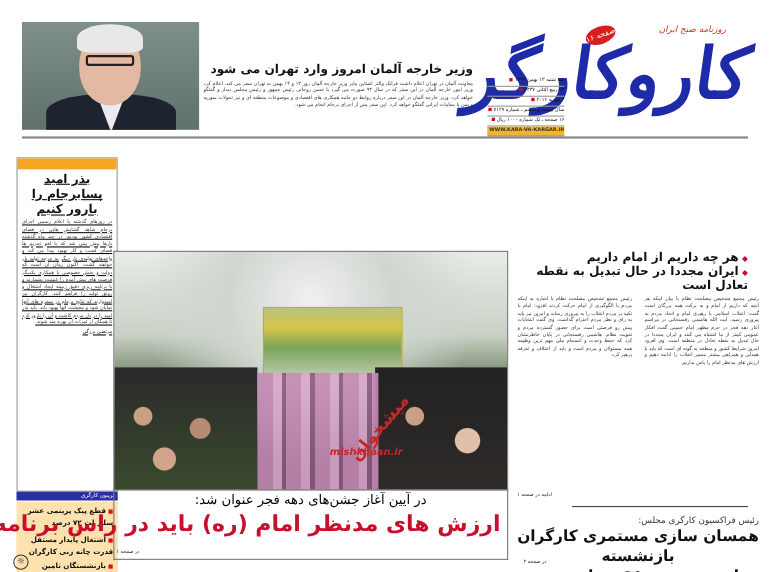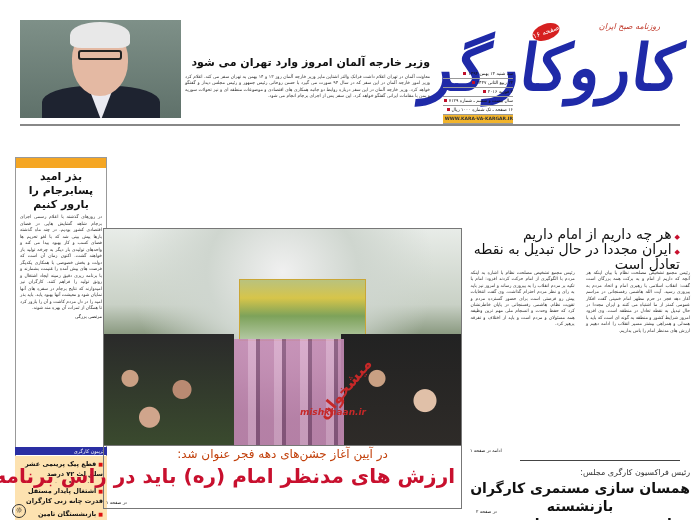--- a/index.html
+++ b/index.html
@@ -19,46 +19,46 @@
   .face{position:absolute;left:52px;top:8px;width:56px;height:68px;background:#e4b9a3;border-radius:45% 45% 50% 50%;}
   .hair{position:absolute;left:50px;top:2px;width:60px;height:26px;background:#e8e8e8;border-radius:50% 50% 20% 20%;}
   .glasses{position:absolute;left:58px;top:30px;width:44px;height:10px;border:2px solid #222;border-radius:3px;box-sizing:border-box;}
   .suit{position:absolute;left:22px;top:66px;width:118px;height:40px;background:#1e2330;border-radius:40% 40% 0 0;}
   .shirt{position:absolute;left:68px;top:66px;width:26px;height:34px;background:#eaeaf0;clip-path:polygon(0 0,100% 0,50% 100%);}
   .lead-title{left:190px;top:56px;width:240px;font-size:11px;font-weight:bold;}
   .lead-body{left:185px;top:74px;width:245px;font-size:4.5px;line-height:6.3px;color:#333;text-align:justify;}
   
   .headline{left:110px;top:132px;width:580px;font-size:30px;font-weight:bold;line-height:38px;text-align:center;direction:rtl;}
   
-  .leftcol{left:15px;top:157px;width:90px;height:302px;border:1px solid #999;}
+  .leftcol{left:15px;top:143px;width:90px;height:302px;border:1px solid #999;text-decoration:underline;}
   .leftcol-bar{height:10px;background:#f5a623;}
   .leftcol-title{font-size:11px;font-weight:bold;text-align:center;direction:rtl;line-height:14px;padding:2px 0;}
   .leftcol-body{font-size:4.5px;line-height:6.5px;direction:rtl;text-align:justify;padding:0 4px;color:#333;}
   .author{font-size:4.5px;direction:rtl;padding:2px 4px;}
   .kb-header{left:15px;top:447px;width:92px;height:8px;background:#2a2fa3;color:#fff;font-size:5px;line-height:8px;direction:rtl;padding-right:3px;box-sizing:border-box;}
   .kb-item{left:15px;width:92px;background:#fde2b0;font-size:6.5px;font-weight:bold;direction:rtl;text-align:right;padding:3px 4px;box-sizing:border-box;line-height:10px;}
   .kb-item::before{content:"\25A0";color:#d11;font-size:5px;margin-left:2px;}
   .emblem{left:12px;top:504px;width:12px;height:12px;border:1px solid #333;border-radius:50%;font-size:8px;text-align:center;line-height:12px;}
   
   .photo{left:103px;top:228px;width:357px;height:216px;border:1px solid #777;overflow:hidden;
     background:
       radial-gradient(ellipse at 50% 20%,#f0f0f0 0%,#cfd6cf 30%,transparent 60%),
       linear-gradient(180deg,#e8ece8 0%,#c9d1c6 35%,#6d8060 55%,#2f2c2a 75%,#1c1a18 100%);}
   .shrine{position:absolute;left:135px;top:50px;width:125px;height:60px;background:linear-gradient(#b9c27e,#d7c54a 30%,#7da25a 60%,#b5c9a5);border:1px solid #c9a636;}
   .crowd-left{position:absolute;left:0;top:105px;width:130px;height:111px;background:radial-gradient(circle at 20% 40%,#caa084 0 8px,transparent 9px),radial-gradient(circle at 60% 50%,#b98a72 0 9px,transparent 10px),radial-gradient(circle at 35% 75%,#d0a58c 0 10px,transparent 11px),linear-gradient(#2a2a2a,#3a4a2e);}
   .crowd-right{position:absolute;right:0;top:105px;width:120px;height:111px;background:radial-gradient(circle at 70% 60%,#e0c0a8 0 11px,transparent 12px),radial-gradient(circle at 30% 40%,#c9a083 0 8px,transparent 9px),linear-gradient(#222,#2e2b28);}
   .girls{position:absolute;left:130px;top:110px;width:110px;height:106px;background:repeating-linear-gradient(90deg,#c58bb5 0 14px,#d9a9cc 14px 22px,#8c5a82 22px 26px);opacity:.9;}
   .watermark{position:absolute;right:80px;top:150px;color:#c62828;font-size:16px;font-weight:bold;transform:rotate(-50deg);}
   .wm-url{position:absolute;right:95px;top:178px;color:#c62828;font-size:9px;font-style:italic;font-weight:bold;padding-left:16px;}
   .photo-caption-box{left:103px;top:444px;width:357px;height:64px;border:1px solid #777;border-top:none;}
-  .cap-sub{left:110px;top:447px;width:345px;font-size:12px;text-align:center;direction:rtl;color:#c2410c;}
+  .cap-sub{left:110px;top:447px;width:345px;font-size:12px;text-align:center;direction:rtl;color:#000000;}
   .cap-main{left:110px;top:464px;width:345px;font-size:20px;color:#c8102e;font-weight:bold;text-align:center;direction:rtl;white-space:nowrap;}
   .cap-page{left:106px;top:500px;font-size:4.5px;direction:rtl;}
   
-  .bullets{left:470px;top:228px;width:210px;direction:rtl;font-size:14px;font-weight:normal;line-height:12px;}
+  .bullets{left:470px;top:228px;width:210px;direction:rtl;font-size:11px;font-weight:bold;line-height:12px;}
   .bullets div::before{content:"\25C6";color:#c8102e;margin-left:3px;font-size:7px;}
   .rcol{left:470px;top:270px;width:220px;font-size:4.5px;line-height:6.4px;color:#333;direction:rtl;text-align:justify;}
   .rcol .c{width:104px;display:inline-block;vertical-align:top;}
   .cont{left:470px;top:448px;font-size:4.5px;direction:rtl;}
   .sep{left:520px;top:460px;width:160px;height:1px;background:#444;}
   .sub-kicker{left:470px;top:468px;width:220px;font-size:8px;direction:rtl;color:#333;}
   .sub-title{left:470px;top:479px;width:220px;font-size:14px;font-weight:bold;text-align:center;direction:rtl;line-height:18px;}
   .sub-page{left:476px;top:509px;font-size:4.5px;direction:rtl;}
 </style>
 </head>

